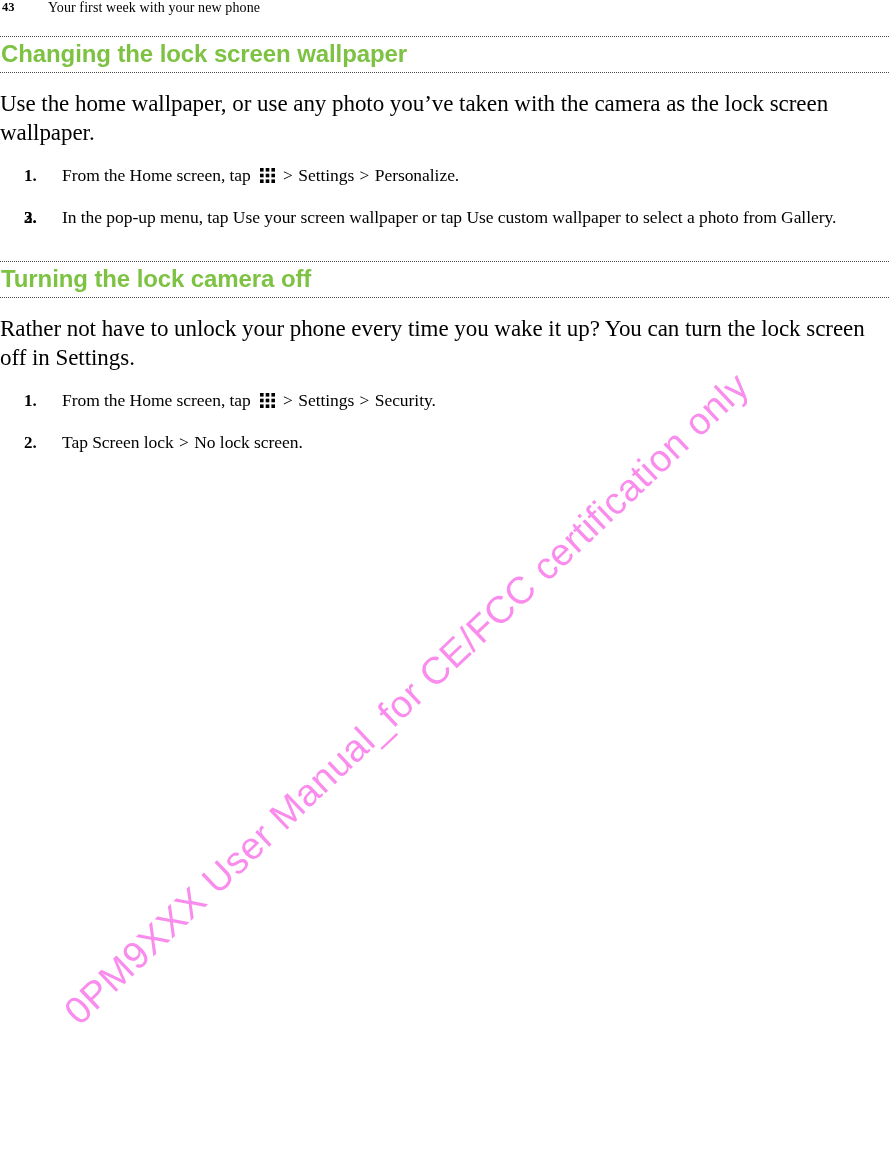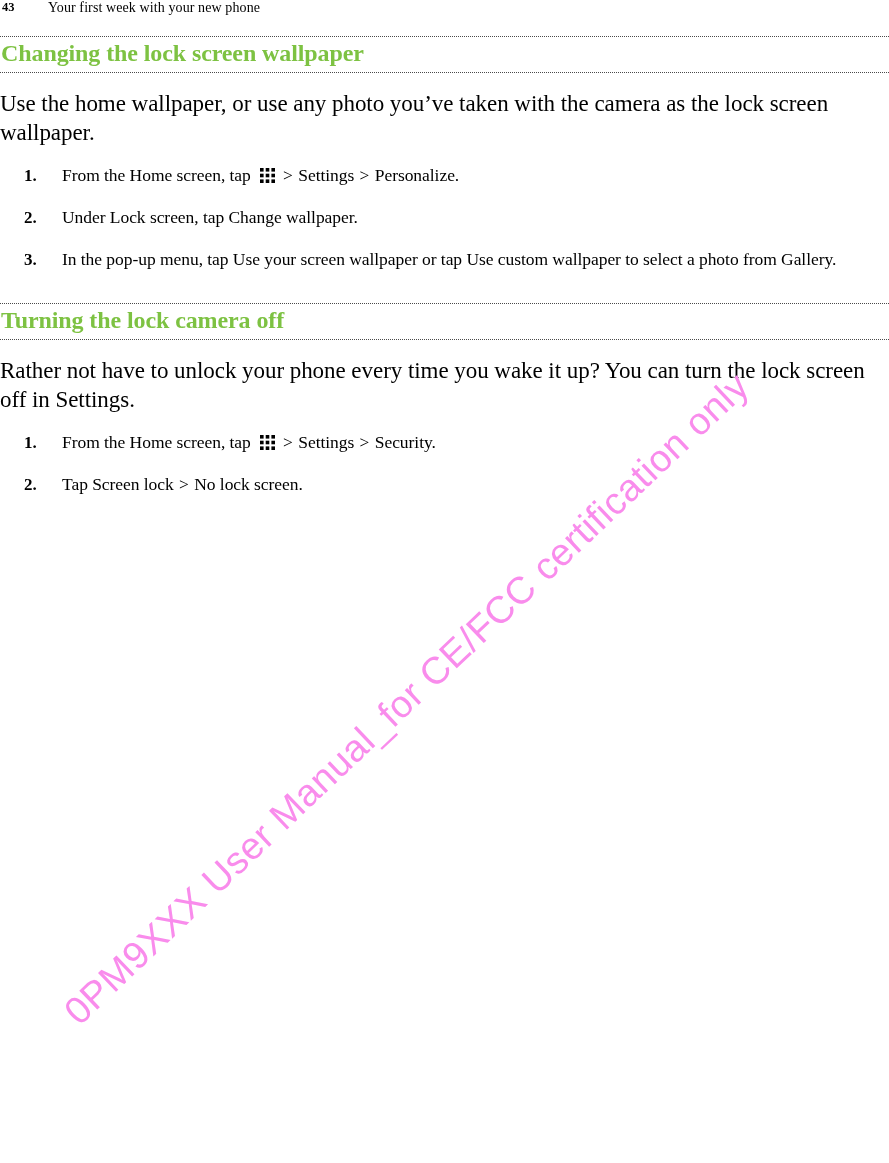--- a/index.html
+++ b/index.html
@@ -60,21 +60,21 @@
     height: 1px;
     border-top: 1px dotted #4a4a4a;
     line-height: 0;
     font-size: 0;
   }
 
   h2.section-heading {
     margin: 0;
     padding: 3px 0 5px 1px;
     color: #7dc242;
-    font-family: Liberation Serif, serif;
+    font-family: Liberation Sans, sans-serif;
     font-weight: 700;
     font-size: 24px;
     line-height: 1.08;
     letter-spacing: -0.1px;
     white-space: nowrap;
   }
 
   p.body-text {
     margin: 0;
     padding: 0;
@@ -181,21 +181,20 @@
                 <rect x="5.7" y="5.7" width="3.6" height="3.6" fill="#000"></rect>
                 <rect x="11.4" y="5.7" width="3.6" height="3.6" fill="#000"></rect>
                 <rect x="0" y="11.4" width="3.6" height="3.6" fill="#000"></rect>
                 <rect x="5.7" y="11.4" width="3.6" height="3.6" fill="#000"></rect>
                 <rect x="11.4" y="11.4" width="3.6" height="3.6" fill="#000"></rect>
               </svg></span><span class="gt">&gt;</span> <b>Settings</b> <span class="gt">&gt;</span> <b>Personalize</b><span>.</span></span>
       </li>
 
       <li>
         <span class="num">2.</span>
-        <span><span>Under Lock screen, tap </span><b>Change wallpaper</b><span>.</span></span>
       </li>
 
       <li>
         <span class="num">3.</span>
         <span><span>In the pop-up menu, tap </span><b>Use your screen wallpaper</b><span> or tap </span><b>Use custom wallpaper</b><span> to select a photo from Gallery.</span></span>
       </li>
 
     </ol>
 
     <div style="height:29px"></div>

